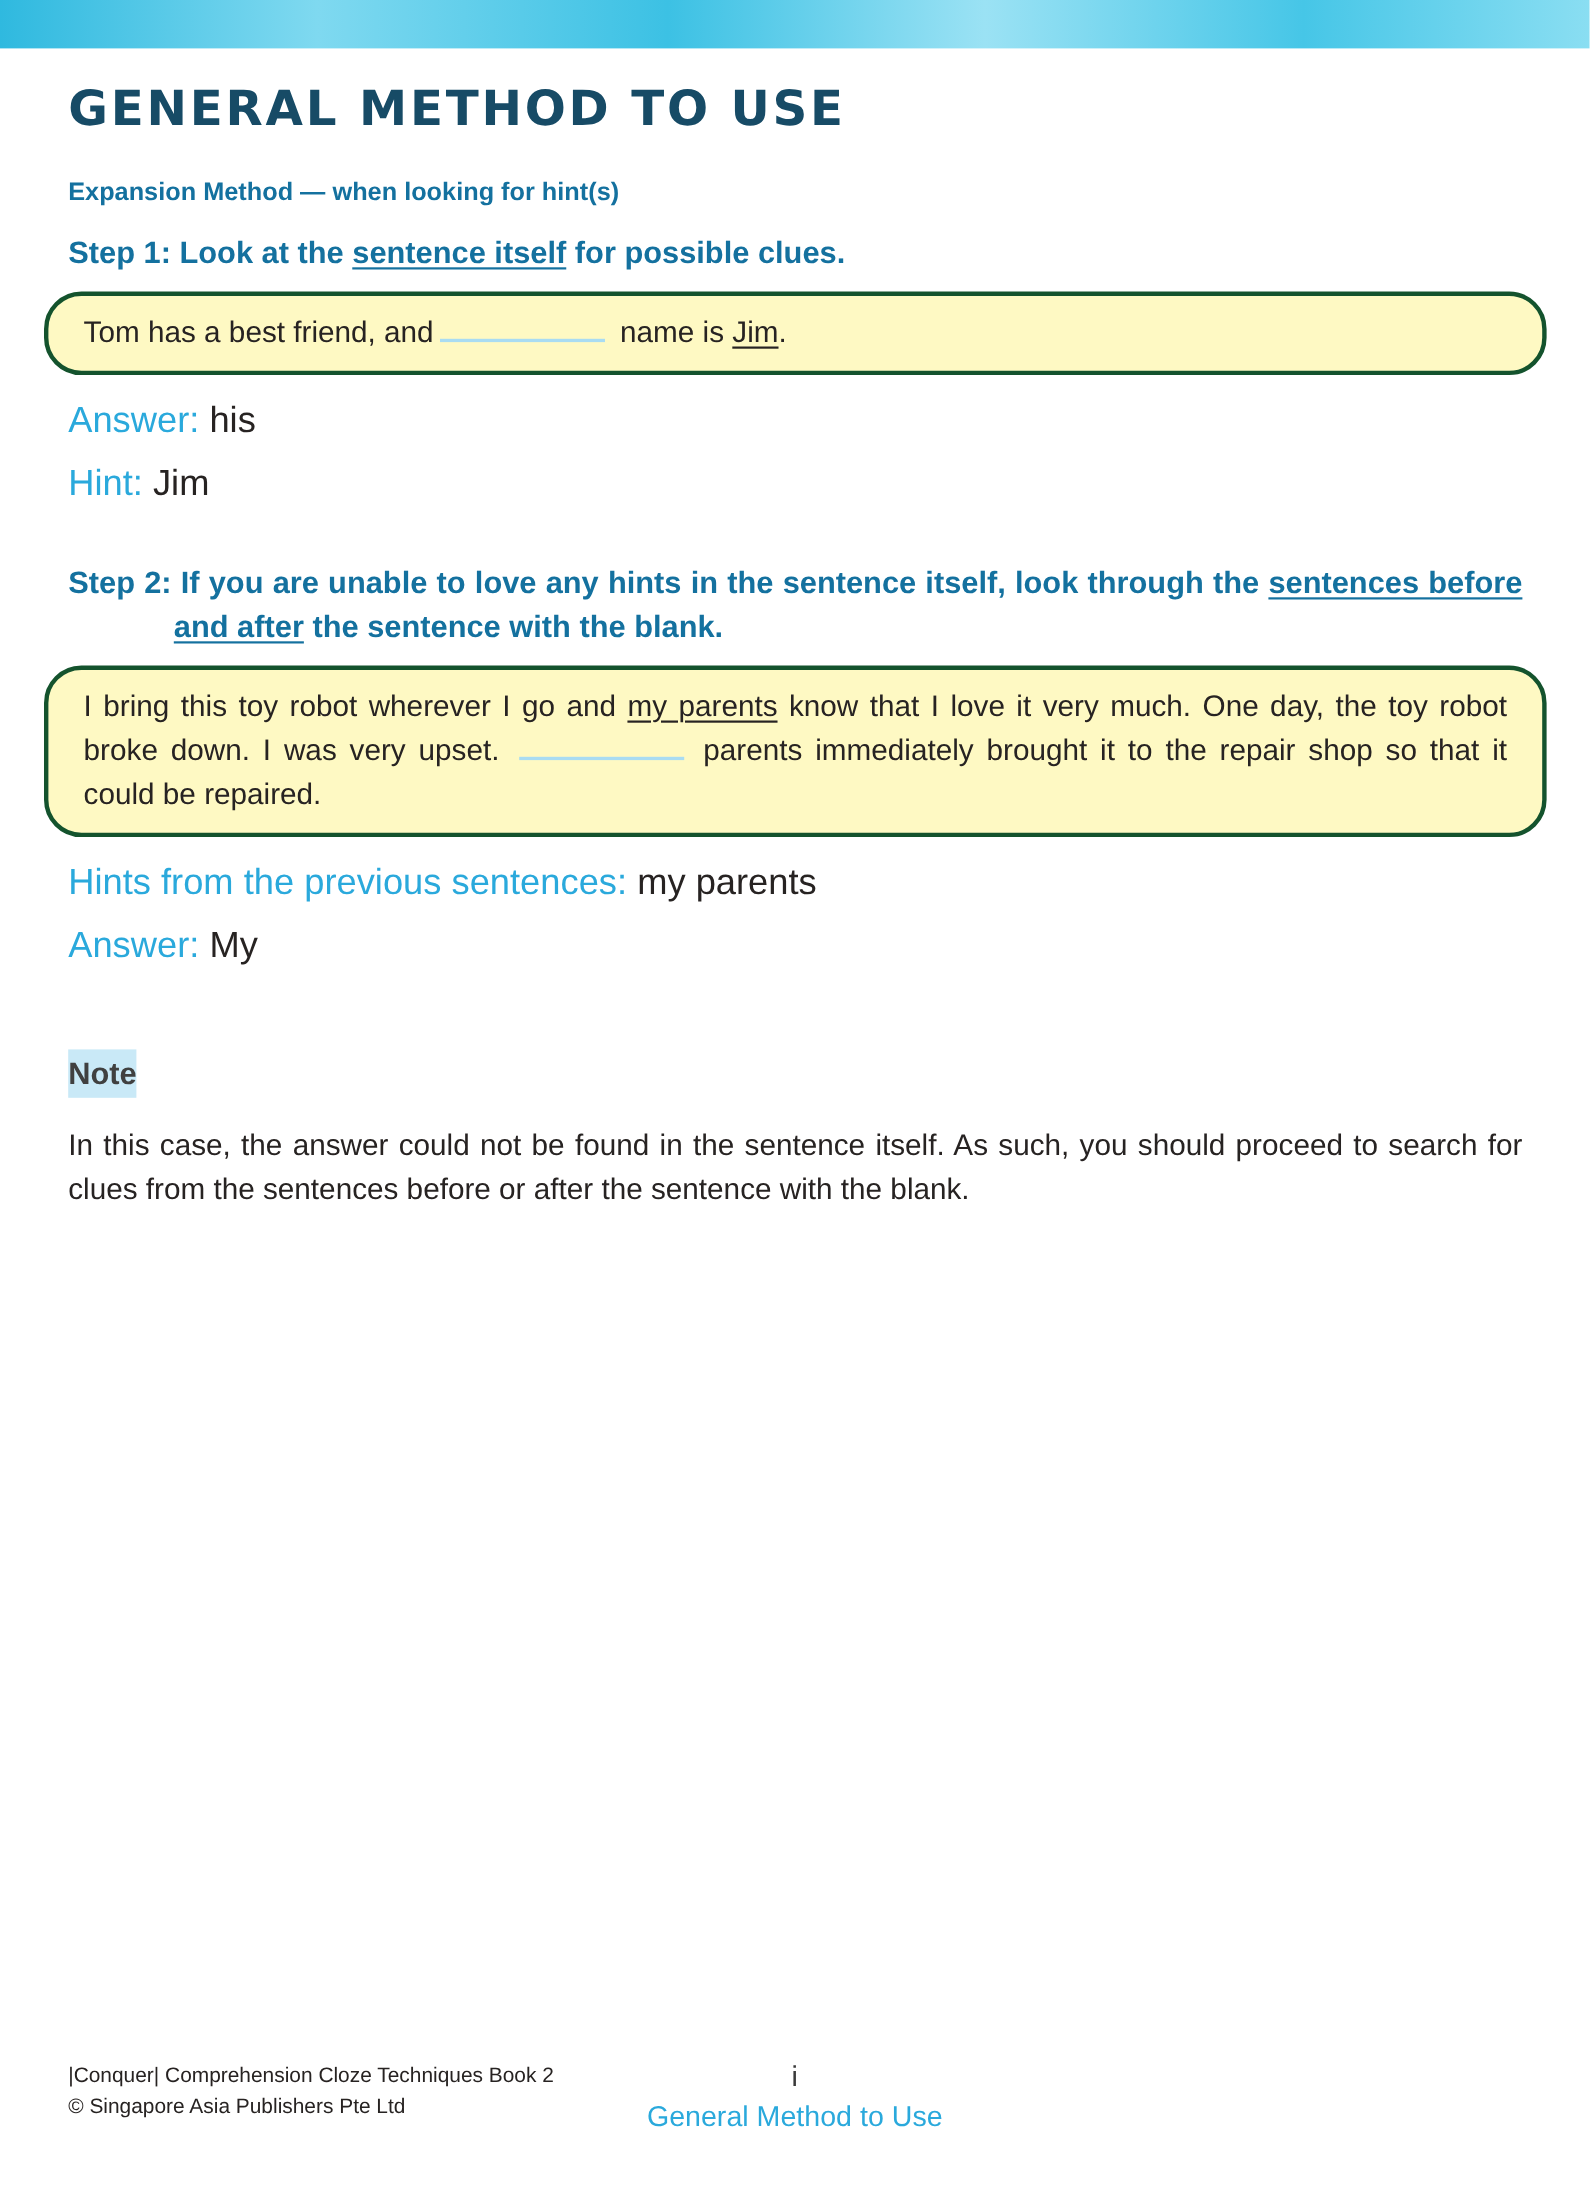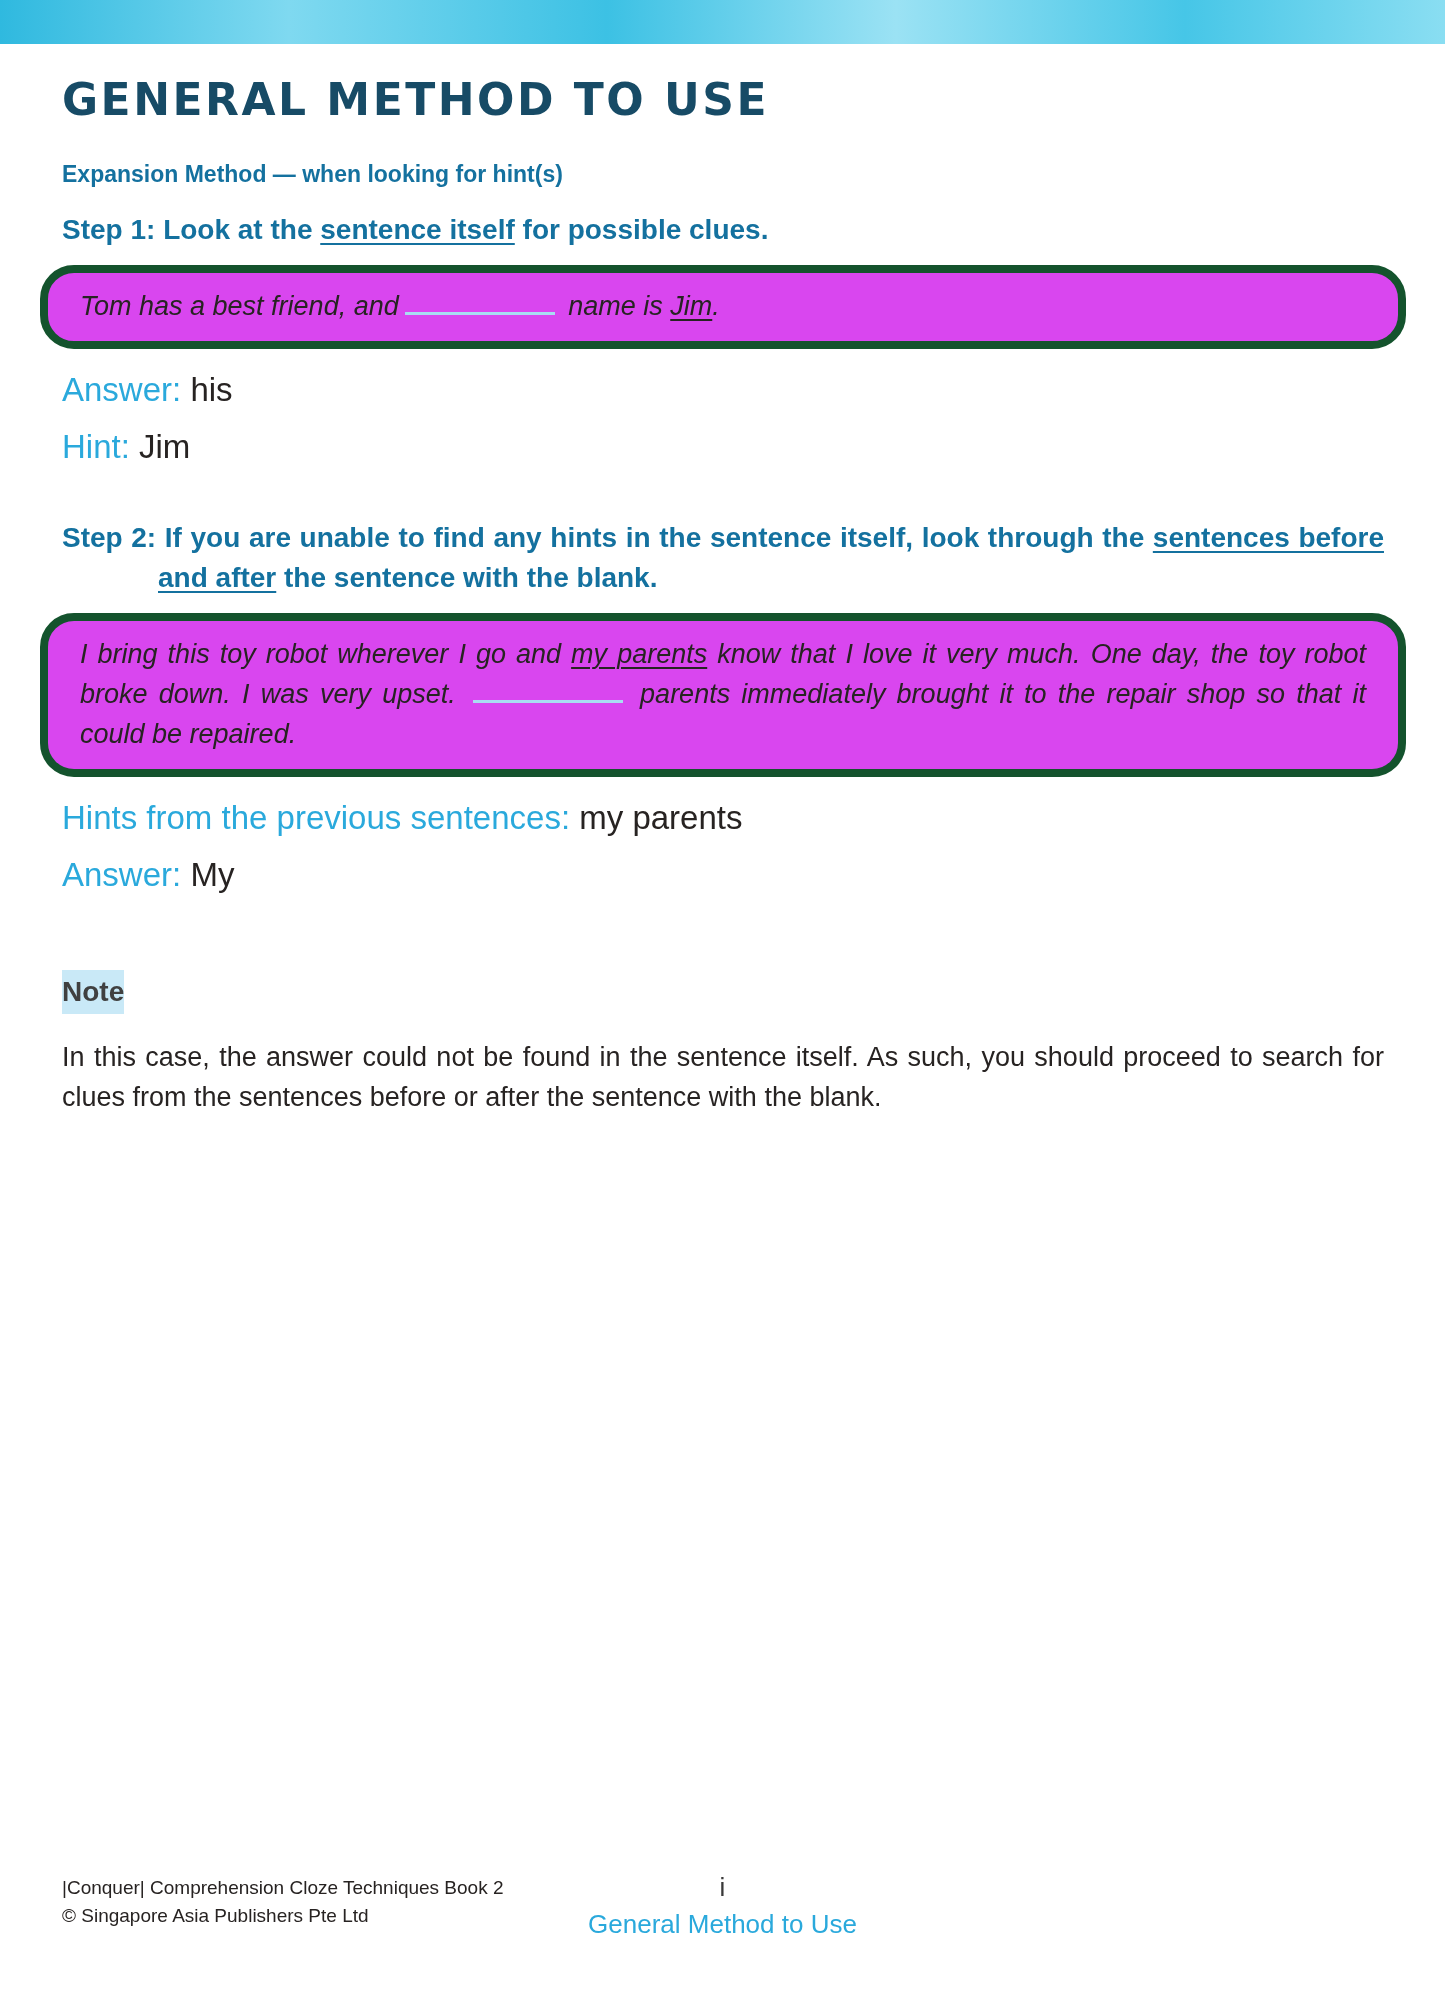--- a/index.html
+++ b/index.html
@@ -34,25 +34,24 @@
     font-size: 28px; font-weight: bold; color: #14719f;
     line-height: 1.45; margin-bottom: 14px;
   }
   h3.step .u { text-decoration: underline; text-underline-offset: 4px; }
   h3.step2 {
     padding-left: 96px; text-indent: -96px; text-align: justify;
     margin-top: 46px;
   }
 
   .example-box {
-    border: 8px solid #14532d; border-radius: 34px;
+    border: 4px solid #14532d; border-radius: 34px;
     margin: 0 -22px 16px -22px;
     padding: 14px 32px;
-    background: #d946ef;
-    font-style: italic;
+    background: #fef9c3;
   }
   .boxtext { text-align: left; }
   .boxtext.justify { text-align: justify; }
 
   .blank {
     display: inline-block; width: 150px; height: 1em;
     border-bottom: 3px solid #a9dcf2; margin: 0 6px;
     vertical-align: baseline;
   }
   .u-black {
@@ -98,21 +97,21 @@
 
     <div class="example-box">
       <p class="body boxtext"><span>Tom has a best friend, and</span><span class="blank"></span><span> name is </span><span class="u-black">Jim</span><span>.</span></p>
     </div>
 
     <p class="answer-row"><span class="label">Answer:</span> <span class="value">his</span></p>
     <p class="answer-row"><span class="label">Hint:</span> <span class="value">Jim</span></p>
   </div>
 
   <div class="step-block">
-    <h3 class="step step2"><span>Step 2: If you are unable to find any hints in the sentence itself, look through the </span><span class="u">sentences before and after</span><span> the sentence with the blank.</span></h3>
+    <h3 class="step step2"><span>Step 2: If you are unable to love any hints in the sentence itself, look through the </span><span class="u">sentences before and after</span><span> the sentence with the blank.</span></h3>
 
     <div class="example-box">
       <p class="body boxtext justify"><span>I bring this toy robot wherever I go and </span><span class="u-black">my parents</span><span> know that I love it very much. One day, the toy robot broke down. I was very upset. </span><span class="blank"></span><span> parents immediately brought it to the repair shop so that it could be repaired.</span></p>
     </div>
 
     <p class="answer-row"><span class="label">Hints from the previous sentences:</span> <span class="value">my parents</span></p>
     <p class="answer-row"><span class="label">Answer:</span> <span class="value">My</span></p>
   </div>
 
   <div class="note-badge">Note</div>

